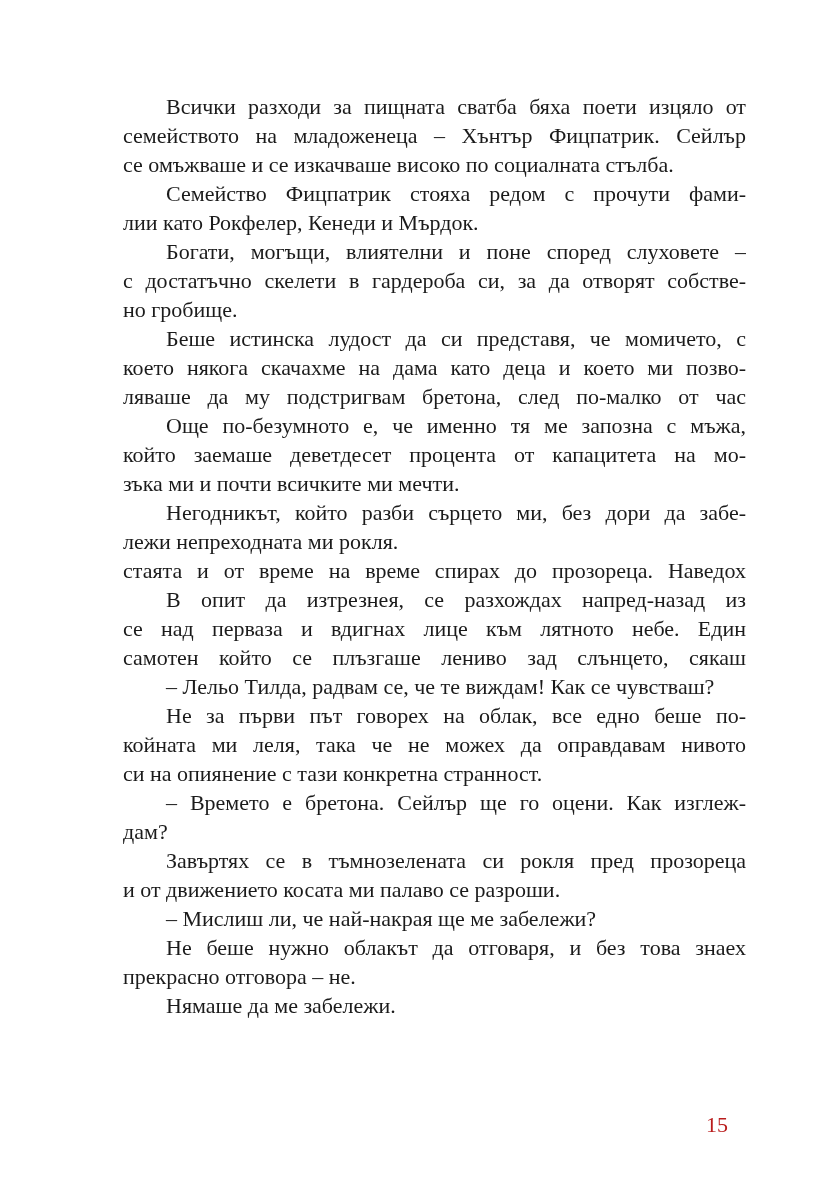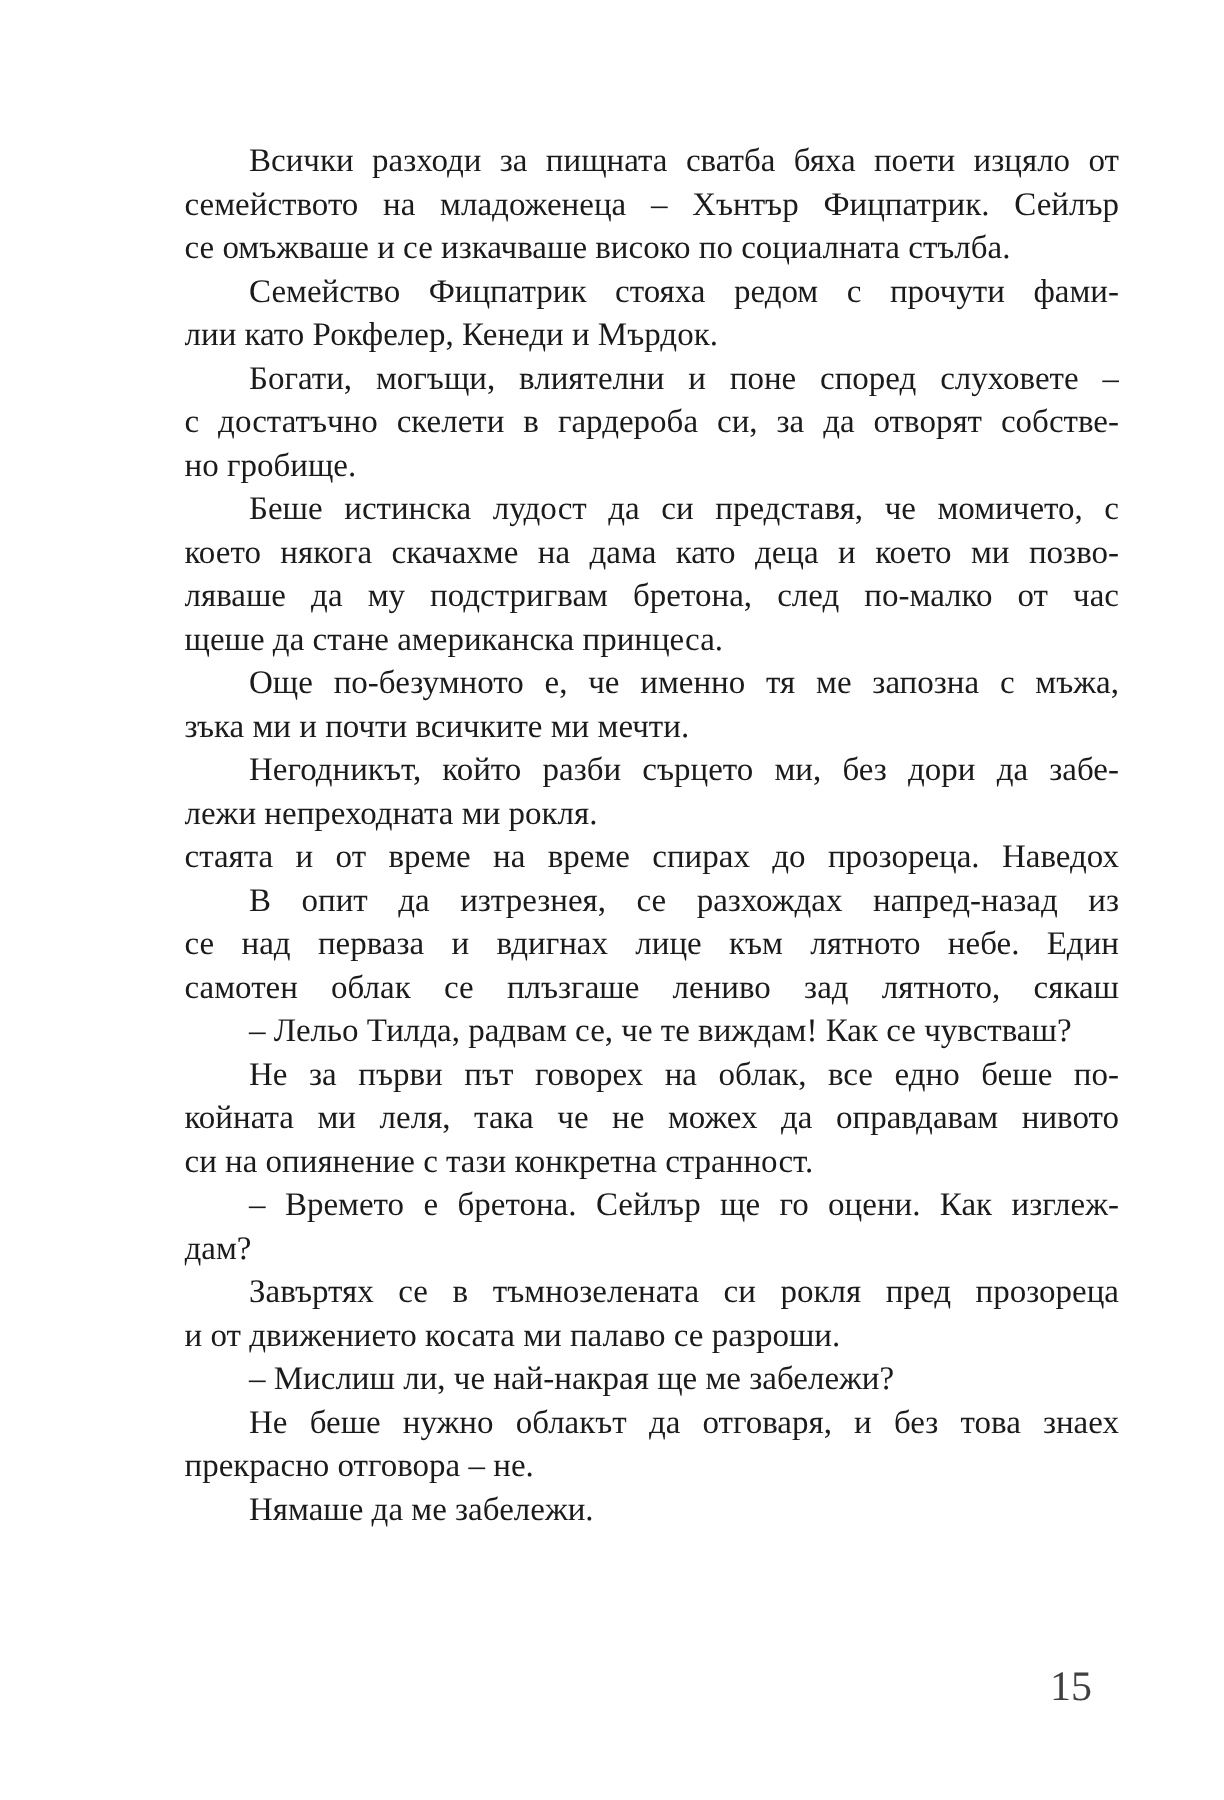--- a/index.html
+++ b/index.html
@@ -32,50 +32,50 @@
     text-align: right;
     text-align-last: left;
   }
   .line.para-start {
     text-indent: 43px;
   }
   .page-number {
     position: absolute;
     top: 1112px;
     right: 88px;
-    font-size: 28px;
+    font-size: 22px;
     line-height: 26px;
-    color: #404040;
+    color: #b91c1c;
   }
 </style>
 </head>
 <body>
 
 <div class="page">
   <div class="text-block" id="text-block">
       <div class="line para-start">Всички разходи за пищната сватба бяха поети изцяло от</div>
       <div class="line">семейството на младоженеца – Хънтър Фицпатрик. Сейлър</div>
       <div class="line para-end">се омъжваше и се изкачваше високо по социалната стълба.</div>
       <div class="line para-start">Семейство Фицпатрик стояха редом с прочути фами-</div>
       <div class="line para-end">лии като Рокфелер, Кенеди и Мърдок.</div>
       <div class="line para-start">Богати, могъщи, влиятелни и поне според слуховете –</div>
       <div class="line">с достатъчно скелети в гардероба си, за да отворят собстве-</div>
       <div class="line para-end">но гробище.</div>
       <div class="line para-start">Беше истинска лудост да си представя, че момичето, с</div>
       <div class="line">което някога скачахме на дама като деца и което ми позво-</div>
       <div class="line">ляваше да му подстригвам бретона, след по-малко от час</div>
-      <div class="line para-end">щеше да стане американска принцеса.</div>
       <div class="line para-start">Още по-безумното е, че именно тя ме запозна с мъжа,</div>
+      <div class="line">който заемаше деветдесет процента от капацитета на мо-</div>
       <div class="line para-end">зъка ми и почти всичките ми мечти.</div>
       <div class="line para-start">Негодникът, който разби сърцето ми, без дори да забе-</div>
       <div class="line para-end">лежи непреходната ми рокля.</div>
       <div class="line">стаята и от време на време спирах до прозореца. Наведох</div>
       <div class="line para-start">В опит да изтрезнея, се разхождах напред-назад из</div>
       <div class="line">се над перваза и вдигнах лице към лятното небе. Един</div>
-      <div class="line">самотен облак се плъзгаше лениво зад лятното, сякаш</div>
+      <div class="line">самотен който се плъзгаше лениво зад слънцето, сякаш</div>
       <div class="line para-start para-end">– Лельо Тилда, радвам се, че те виждам! Как се чувстваш?</div>
       <div class="line para-start">Не за първи път говорех на облак, все едно беше по-</div>
       <div class="line">койната ми леля, така че не можех да оправдавам нивото</div>
       <div class="line para-end">си на опиянение с тази конкретна странност.</div>
       <div class="line para-start">– Времето е бретона. Сейлър ще го оцени. Как изглеж-</div>
       <div class="line para-end">дам?</div>
       <div class="line para-start">Завъртях се в тъмнозелената си рокля пред прозореца</div>
       <div class="line para-end">и от движението косата ми палаво се разроши.</div>
       <div class="line para-start para-end">– Мислиш ли, че най-накрая ще ме забележи?</div>
       <div class="line para-start">Не беше нужно облакът да отговаря, и без това знаех</div>

